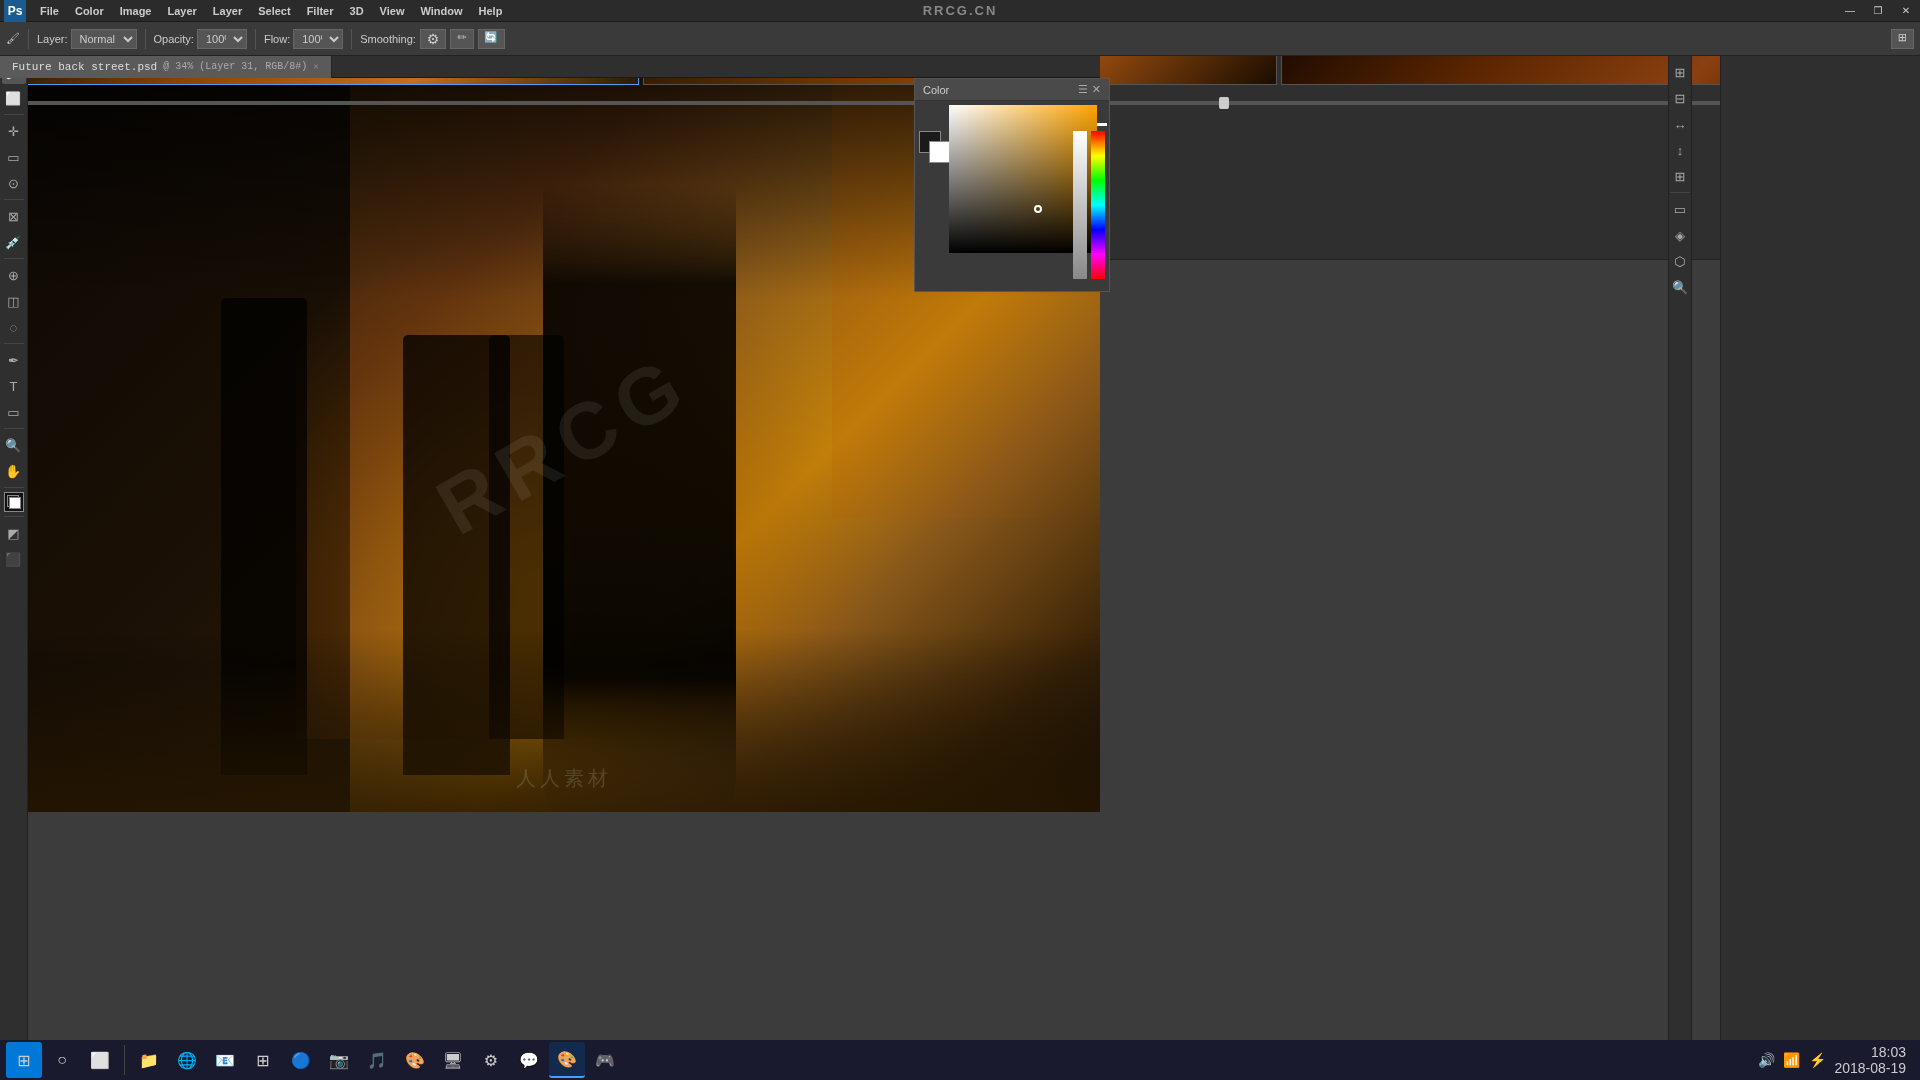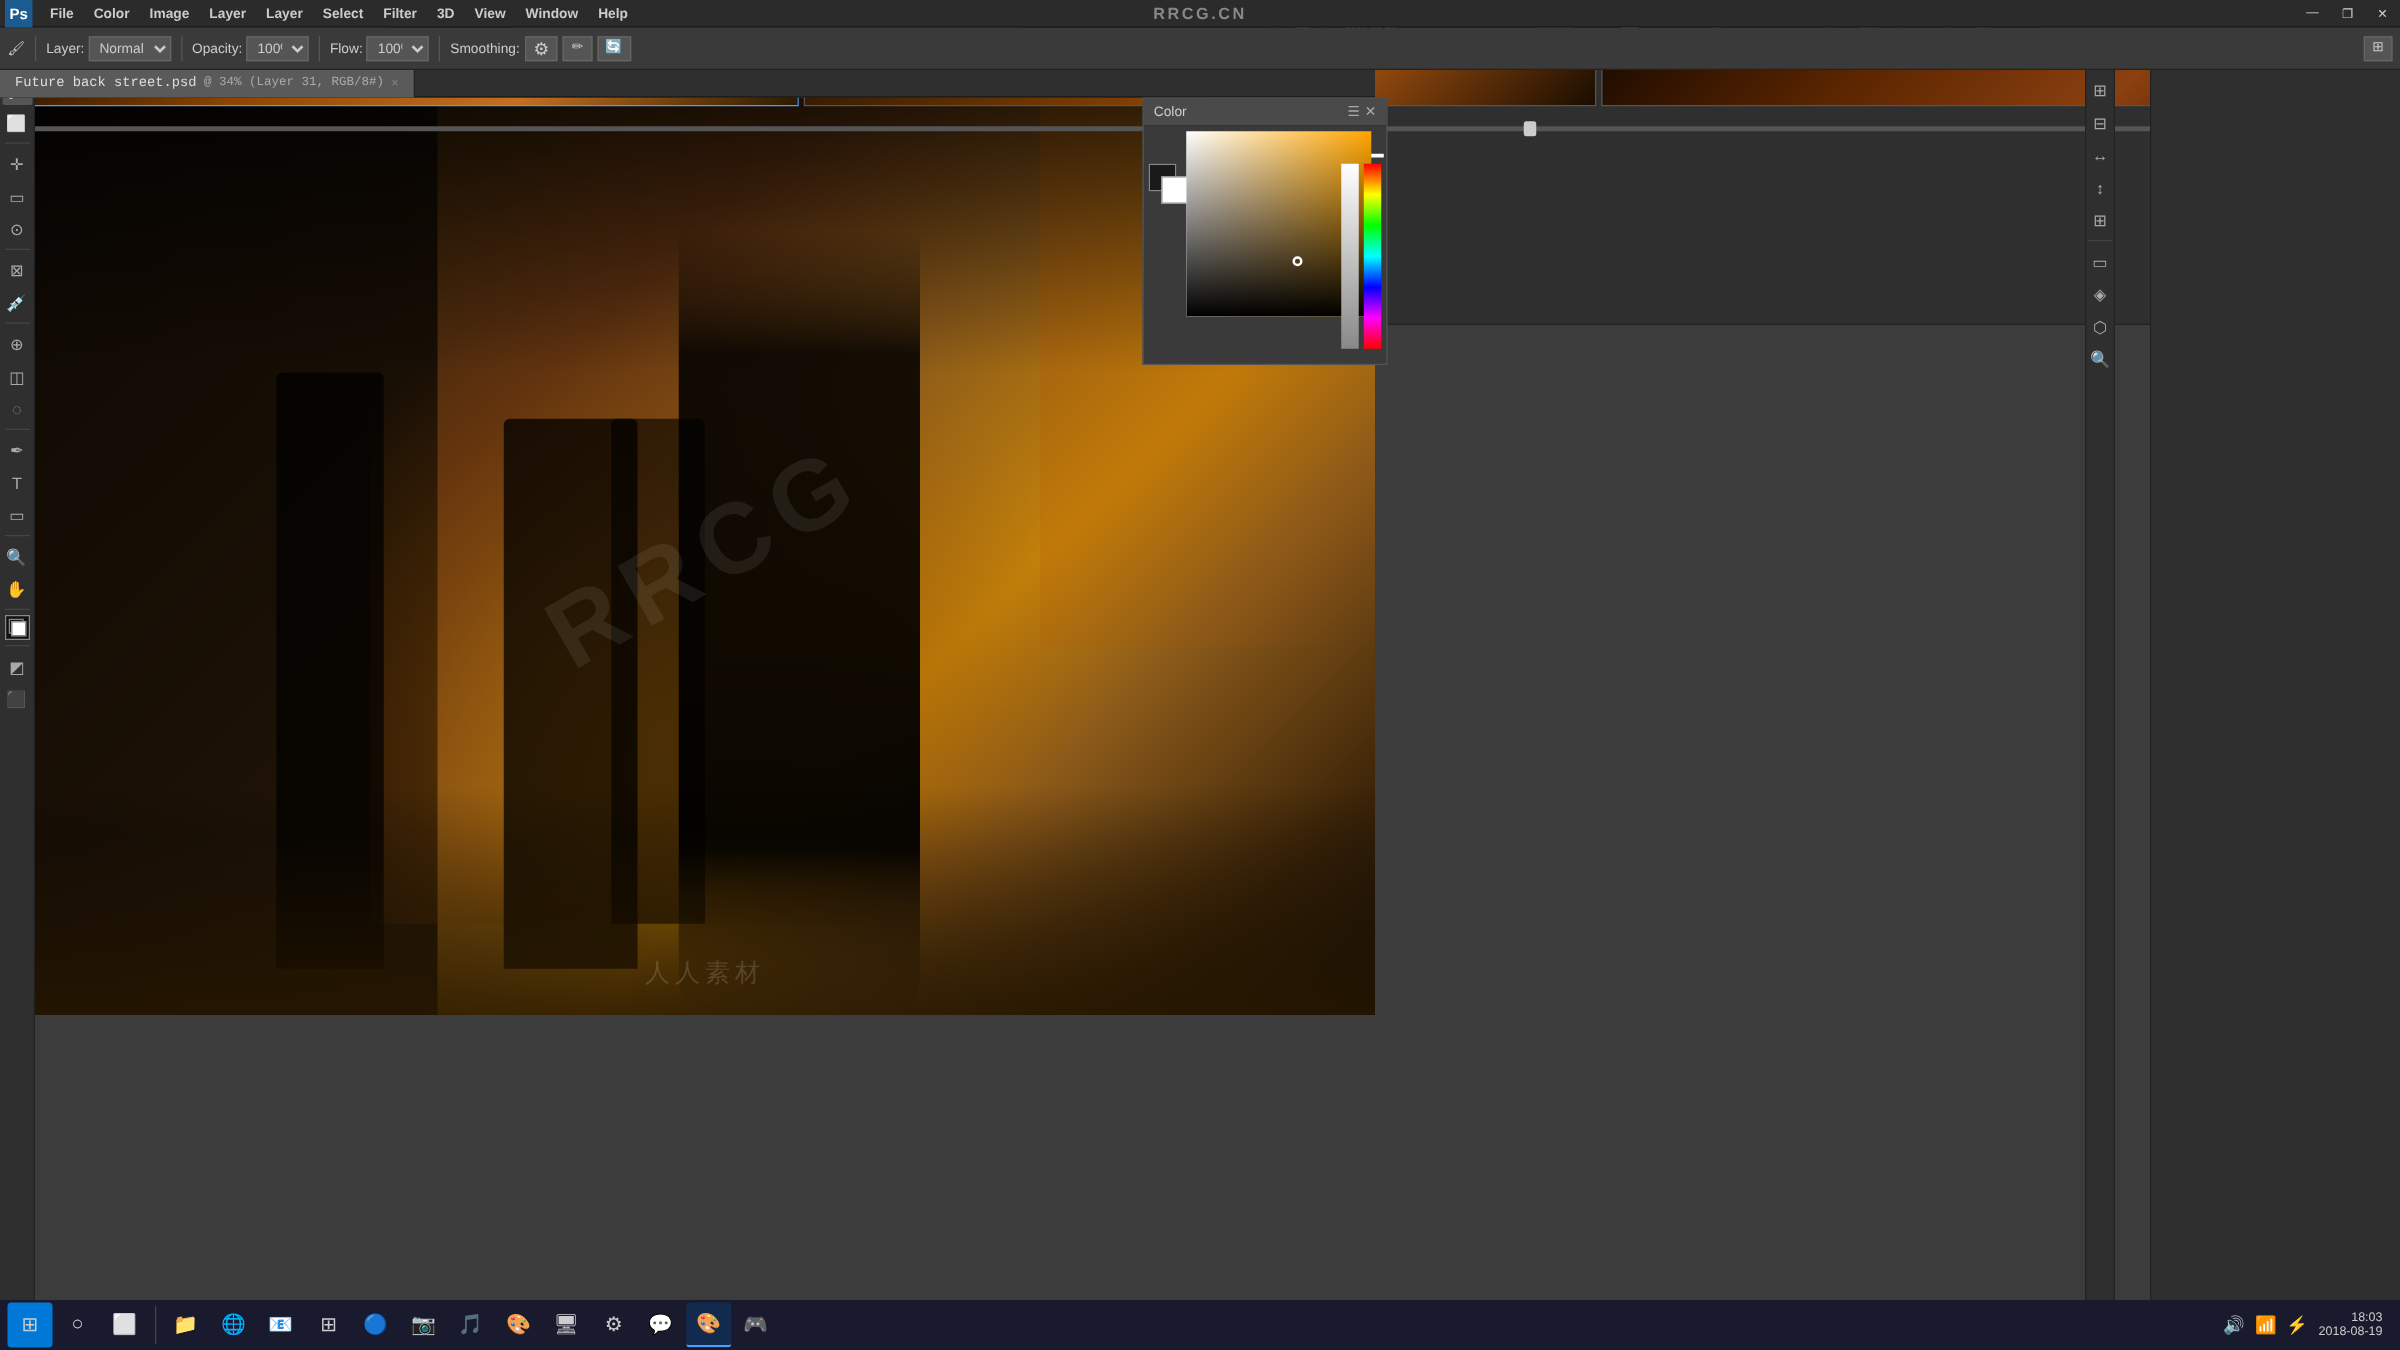--- a/index.html
+++ b/index.html
@@ -583,21 +583,21 @@
       margin-left: auto;
       display: flex;
       align-items: center;
       gap: 8px;
       padding: 0 8px;
       font-size: 10px;
       color: #ccc;
     }
     .taskbar-time {
       text-align: right;
-      font-size: 10px;
+      font-size: 14px;
       color: #ccc;
     }
     .taskbar-icon {
       font-size: 14px;
       cursor: pointer;
     }
 
     
     #far-right-tools {
       position: absolute;

